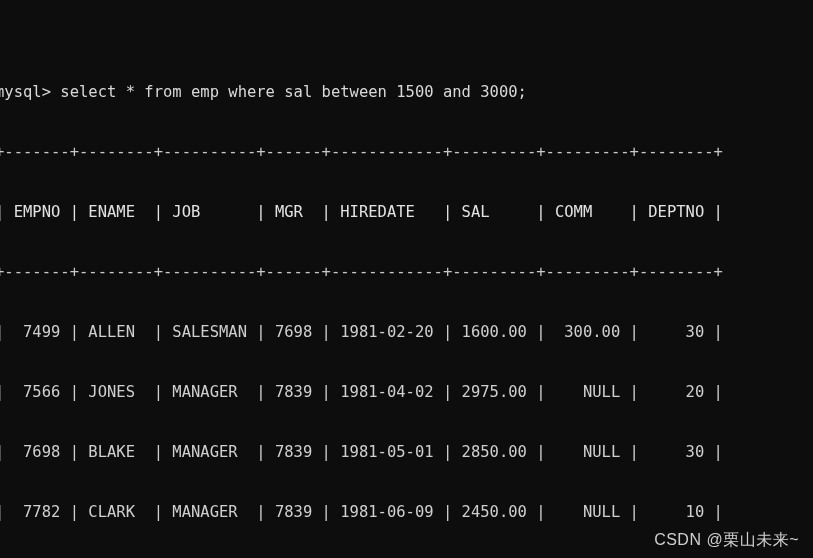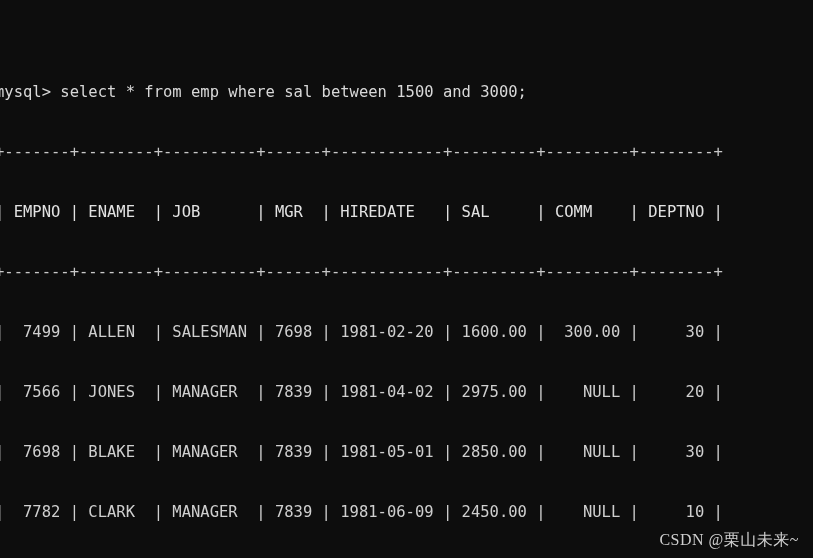--- a/index.html
+++ b/index.html
@@ -39,21 +39,21 @@
   .header-row {
     color: #e2e2e2;
   }
   .data-row {
     color: #cfcfcf;
   }
   .watermark {
     position: absolute;
     right: 14px;
     bottom: 8px;
-    font-family: Liberation Serif, serif;
+    font-family: Liberation Sans, sans-serif;
     font-size: 16px;
     color: #cfcfcf;
     letter-spacing: 0.5px;
     white-space: pre;
   }
 </style>
 </head>
 <body>
 
 <div id="terminal">

